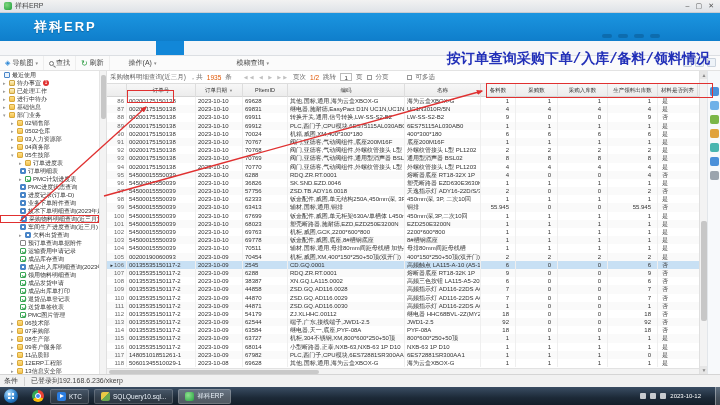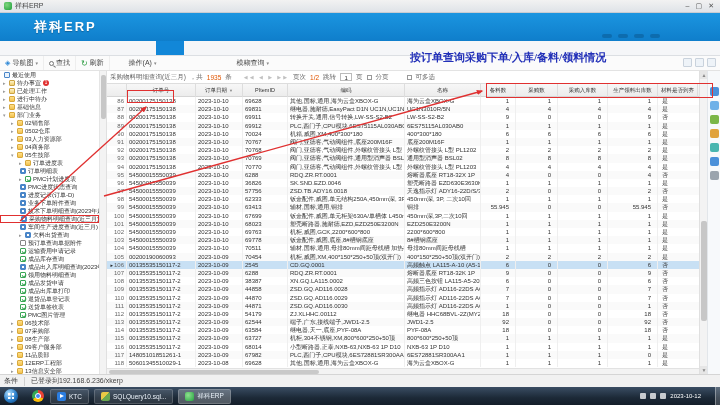--- a/index.html
+++ b/index.html
@@ -95,21 +95,21 @@
   .vscroll .up{top:0;} .vscroll .down{bottom:0;}
   .vscroll .thumb{position:absolute;left:1px;top:150px;width:6px;height:100px;background:#c7c7c7;border-radius:2px;}
 
   
   .rightbar{position:absolute;left:707px;top:0;width:13px;height:303px;background:#f7f9fb;border-left:1px solid #e2e6ea;display:flex;flex-direction:column;align-items:center;padding-top:16px;gap:5px;}
   .rightbar .ric{width:9px;height:9px;border-radius:2px;}
   .ric-b1{background:#4a90d9;} .ric-b2{background:#6fb1e8;} .ric-g{background:#7ab648;}
   .ric-o{background:#e0a23c;} .ric-t{background:#49b6b0;} .ric-gr{background:#9aa4ae;}
 
   
-  .annotation{position:absolute;left:410px;top:50px;width:300px;text-align:left;font-family:Liberation Serif, serif;font-weight:bold;font-size:11px;color:#2230b8;}
+  .annotation{position:absolute;left:410px;top:50px;width:300px;text-align:right;font-family:Liberation Mono, monospace;font-weight:bold;font-size:14px;color:#2230b8;}
   .hlbox{position:absolute;border:1px solid #e03030;background:transparent;}
   .box-order{left:127px;top:90px;width:47px;height:13px;}
   .box-qty{left:486px;top:83px;width:227px;height:15px;}
   .arrows{position:absolute;left:0;top:0;width:720px;height:405px;pointer-events:none;}
 
   
   .statusbar{position:absolute;left:0;top:374px;width:720px;height:13px;background:#f1f1f1;border-top:1px solid #d5d5d5;display:flex;align-items:center;font-size:7px;color:#444;gap:6px;padding-left:4px;}
   .statusbar .sep{width:1px;height:9px;background:#cfcfcf;}
 
   

